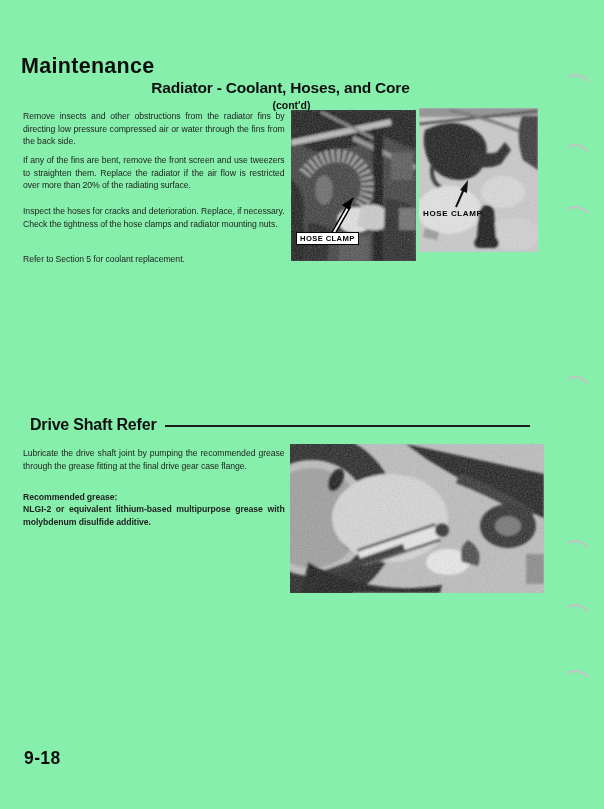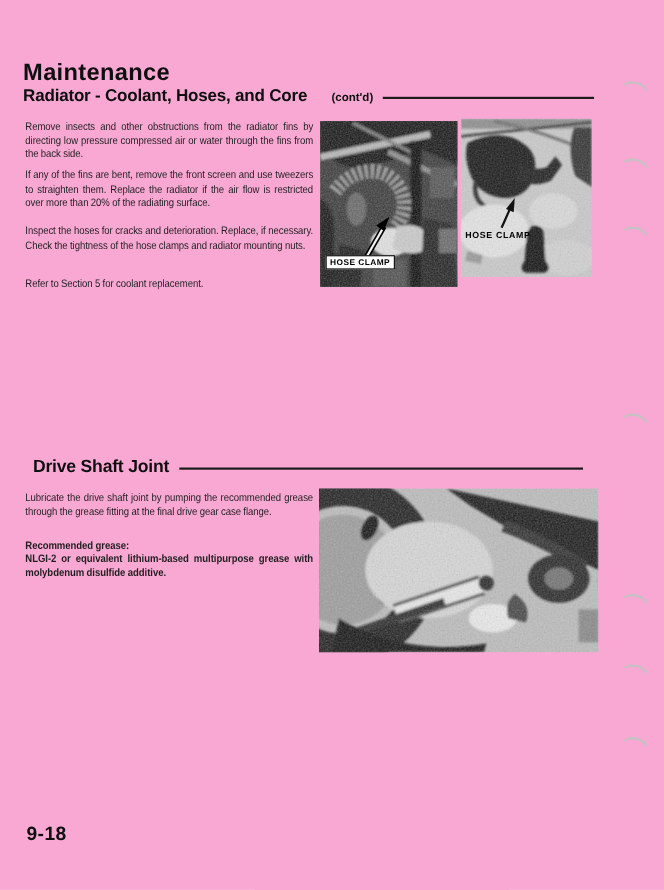--- a/index.html
+++ b/index.html
@@ -1,17 +1,17 @@
 <!DOCTYPE html>
 <html><head>
 <meta charset="utf-8">
 <style>
   html,body{margin:0;padding:0;background:#ffffff;}
   .page{
-    position:relative;width:604px;height:809px;background:#f9a8d4;
+    position:relative;width:604px;height:809px;background:#86efac;
     font-family:"Liberation Sans",sans-serif;overflow:hidden;color:#1d1d1d;
   }
   .h1{
     position:absolute;left:21px;top:56px;font-size:21.5px;font-weight:700;
     color:#0f0f0f;letter-spacing:.3px;line-height:1;
   }
   .headrow{position:absolute;display:flex;align-items:center;}
   .h2{font-size:15.5px;font-weight:700;color:#0f0f0f;letter-spacing:-.2px;white-space:nowrap;line-height:1;}
   .h2note{font-size:10.5px;font-weight:700;color:#0f0f0f;margin-left:22px;margin-top:3px;white-space:nowrap;}
   .rule{flex:1;height:2px;background:#1c1c1c;margin-left:9px;margin-top:2px;}
@@ -46,21 +46,21 @@
     border:2px solid transparent;border-top-color:#c3c3c3;transform:rotate(14deg);
   }
 </style>
 </head>
 <body>
 
 <div class="page">
 
   <div class="h1">Maintenance</div>
 
-  <div class="headrow" style="left:21px;top:80px;right:64px;">
+  <div class="headrow" style="left:21px;top:80px;right:64px;flex-direction:column;">
     <span class="h2">Radiator - Coolant, Hoses, and Core</span>
     <span class="h2note">(cont'd)</span>
     <span class="rule"></span>
   </div>
 
   <p class="body" style="top:110px;">Remove insects and other obstructions from the radiator fins by directing low pressure compressed air or water through the fins from the back side.</p>
   <p class="body" style="top:154px;">If any of the fins are bent, remove the front screen and use tweezers to straighten them. Replace the radiator if the air flow is restricted over more than 20% of the radiating surface.</p>
   <p class="body" style="top:205px;">Inspect the hoses for cracks and deterioration. Replace, if necessary. Check the tightness of the hose clamps and radiator mounting nuts.</p>
   <p class="body" style="top:253px;">Refer to Section 5 for coolant replacement.</p>
 
@@ -133,21 +133,21 @@
       <rect width="119" height="144" filter="url(#g2)" opacity="0.32"></rect>
       <g>
         <path d="M37,99 L45,81" stroke="#111111" stroke-width="2" fill="none"></path>
         <path d="M49,72 L41,82 L48,85 Z" fill="#111111"></path>
       </g>
     </svg>
     <div class="clamptext">HOSE CLAMP</div>
   </div>
 
   <div class="headrow" style="left:30px;top:417px;right:74px;">
-    <span class="h2" style="font-size:16px;">Drive Shaft Joint</span>
+    <span class="h2" style="font-size:16px;">Drive Shaft Refer</span>
     <span class="rule"></span>
   </div>
 
   <p class="body" style="top:447px;">Lubricate the drive shaft joint by pumping the recommended grease through the grease fitting at the final drive gear case flange.</p>
   <p class="body bold" style="top:491px;">Recommended grease:</p>
   <p class="body bold" style="top:503px;">NLGI-2 or equivalent lithium-based multipurpose grease with molybdenum disulfide additive.</p>
 
   <div class="fig" style="left:290px;top:444px;width:254px;height:149px;">
     <svg viewBox="0 0 254 149">
       <defs>

